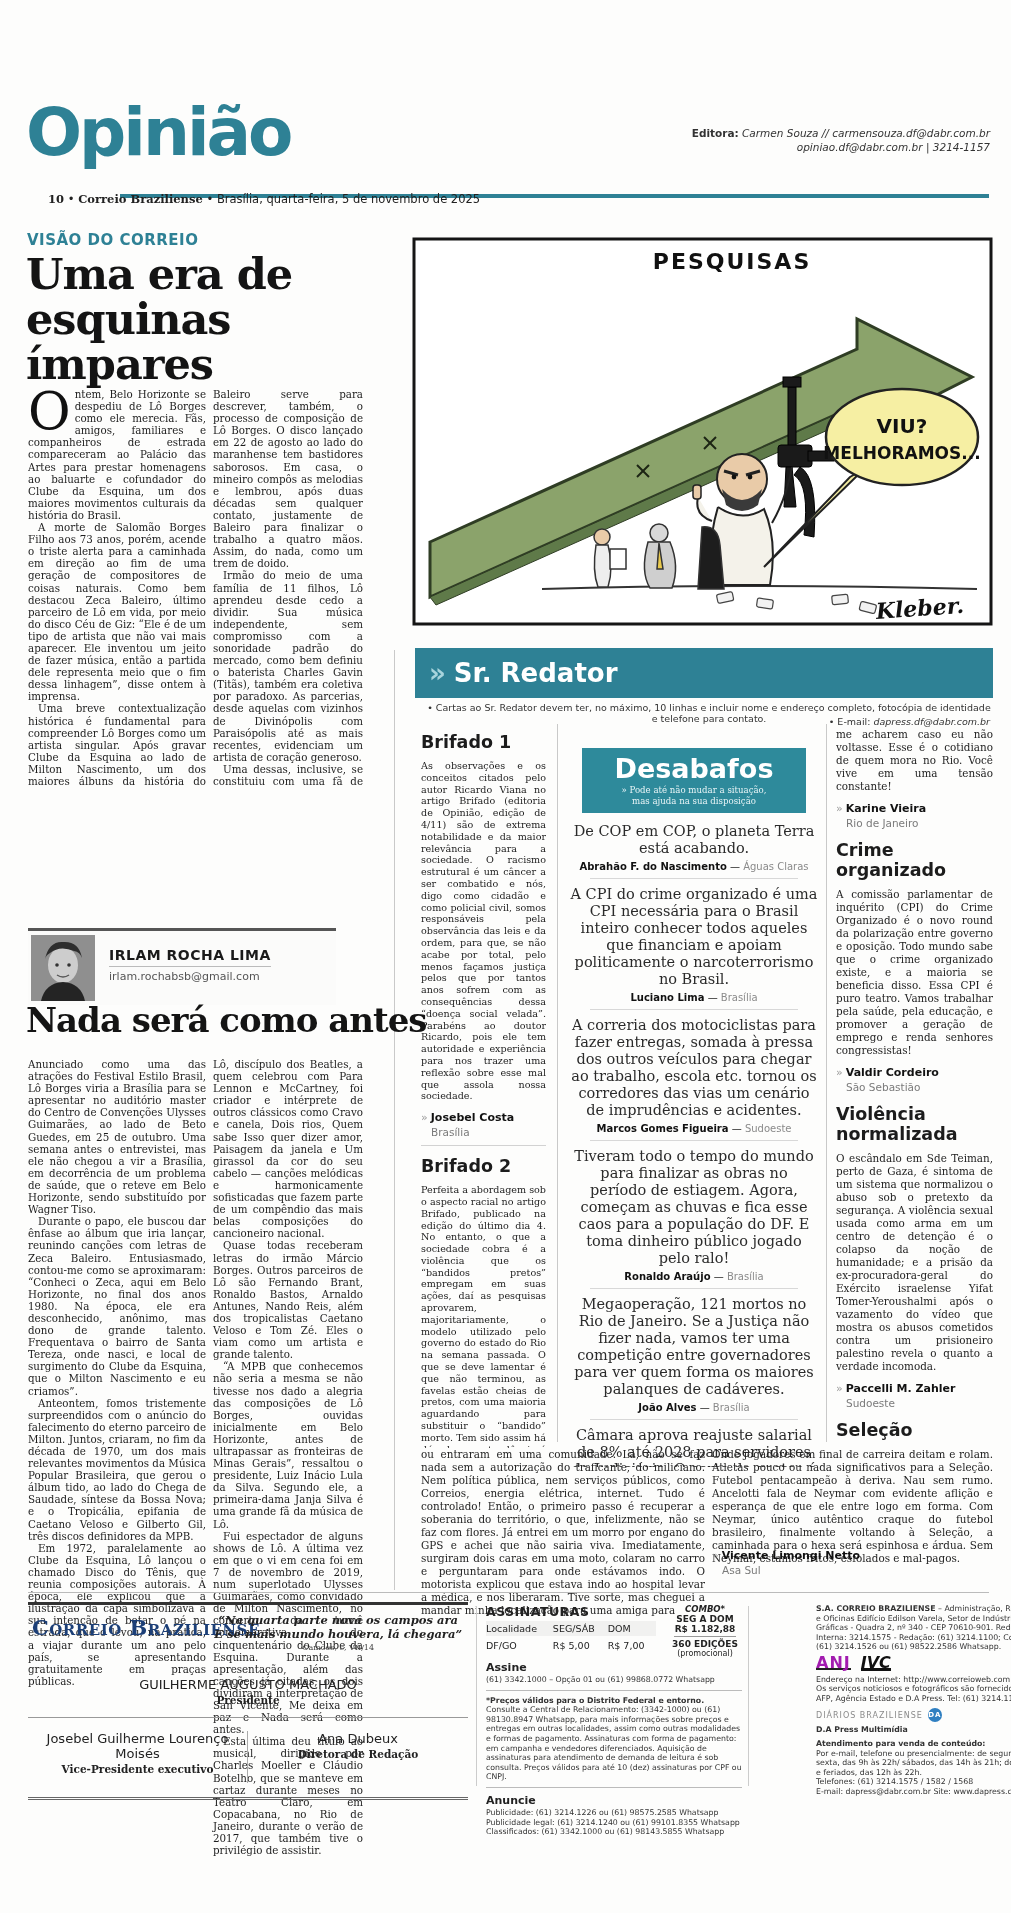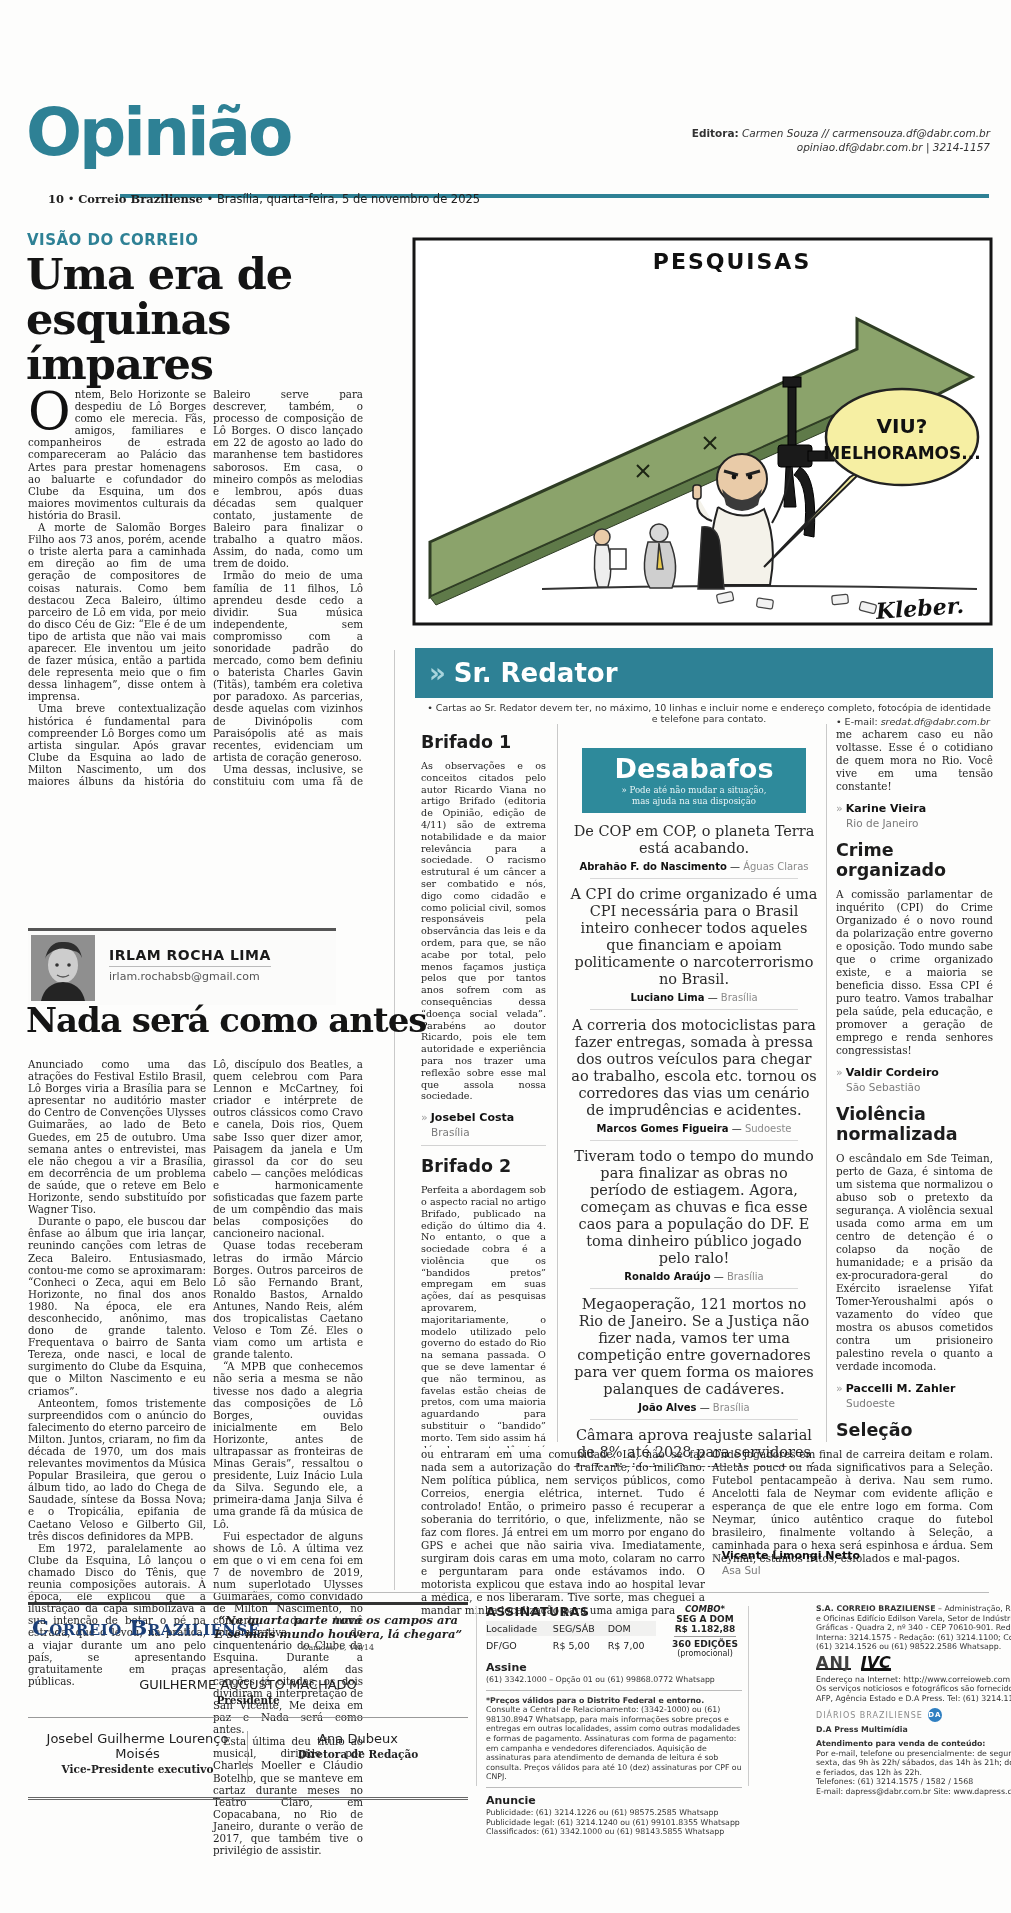--- a/index.html
+++ b/index.html
@@ -93,21 +93,21 @@
   #combo{position:absolute;right:0;top:0;width:74px;text-align:center;font-size:8px;}
   #combo .cb{font-style:italic;font-weight:bold;font-size:8.5px;}
   #combo .b{font-weight:bold;font-size:9px;}
   #combo hr{border:0;border-top:1px solid #999;margin:2px 6px;}
   .fsec-h{font-weight:bold;font-size:11px;margin:6px 0 1px 0;}
   .fsmall{font-size:7.8px;line-height:9.6px;color:#333;}
   .frule{border:0;border-top:1px solid #bbb;margin:5px 0;}
   #f-right{position:absolute;left:752px;top:2px;width:229px;font-size:7.8px;line-height:9.6px;color:#333;margin-left:36px;}
   #f-right .b{font-weight:bold;}
   #logos{display:flex;align-items:center;gap:10px;margin:6px 0 4px 0;}
-  .anj{font-weight:bold;font-size:16px;letter-spacing:1px;color:#404040;border-bottom:2px solid #222;}
+  .anj{font-weight:bold;font-size:16px;letter-spacing:1px;color:#a21caf;border-bottom:2px solid #222;}
   .ivc{font-weight:bold;font-style:italic;font-size:16px;color:#111;background:#fff;
     border-bottom:3px solid #111;}
   #da-line{display:flex;align-items:center;gap:5px;margin:5px 0 3px 0;color:#8a8a8a;
     font-size:8px;letter-spacing:1px;}
   #da-circ{width:14px;height:14px;border-radius:50%;background:#2f7fc1;color:#fff;font-size:7px;
     display:flex;align-items:center;justify-content:center;font-weight:bold;}
   .fvline{position:absolute;top:4px;width:1px;height:180px;background:#ccc;}
 </style>
 </head>
 <body>
@@ -208,21 +208,21 @@
       <text x="552" y="378" text-anchor="end" font-family="DejaVu Serif, serif" font-style="italic" font-weight="bold" font-size="22" fill="#111" transform="rotate(-4 520 372)">Kleber.</text>
     </svg>
   </div>
 
   <div class="abs" id="redator-bar">
     <span class="chev">»</span>
     <span>Sr. Redator</span>
   </div>
   <div class="abs sans" id="redator-note">•  Cartas ao Sr. Redator devem ter, no máximo, 10 linhas e incluir nome e endereço completo, fotocópia de identidade e telefone para contato.</div>
   <div class="abs sans" id="redator-email">
-    <span>•  E-mail: </span><em>sredat.df@dabr.com.br</em>
+    <span>•  E-mail: </span><em>dapress.df@dabr.com.br</em>
   </div>
 
   <div class="vline" style="left:394px;top:650px;height:940px;"></div>
   <div class="vline" style="left:557px;top:724px;height:718px;"></div>
   <div class="vline" style="left:826px;top:724px;height:718px;"></div>
 
   <div class="letcol" style="left:421px;width:125px;height:726px;overflow:hidden;">
     <div class="lethead">Brifado 1</div>
     <p class="lettext">As observações e os conceitos citados pelo autor Ricardo Viana no artigo Brifado (editoria de Opinião, edição de 4/11) são de extrema notabilidade e da maior relevância para a sociedade. O racismo estrutural é um câncer a ser combatido e nós, digo como cidadão e como policial civil, somos responsáveis pela observância das leis e da ordem, para que, se não acabe por total, pelo menos façamos justiça pelos que por tantos anos sofrem com as consequências dessa “doença social velada”. Parabéns ao doutor Ricardo, pois ele tem autoridade e experiência para nos trazer uma reflexão sobre esse mal que assola nossa sociedade.</p>
     <div class="sig">

